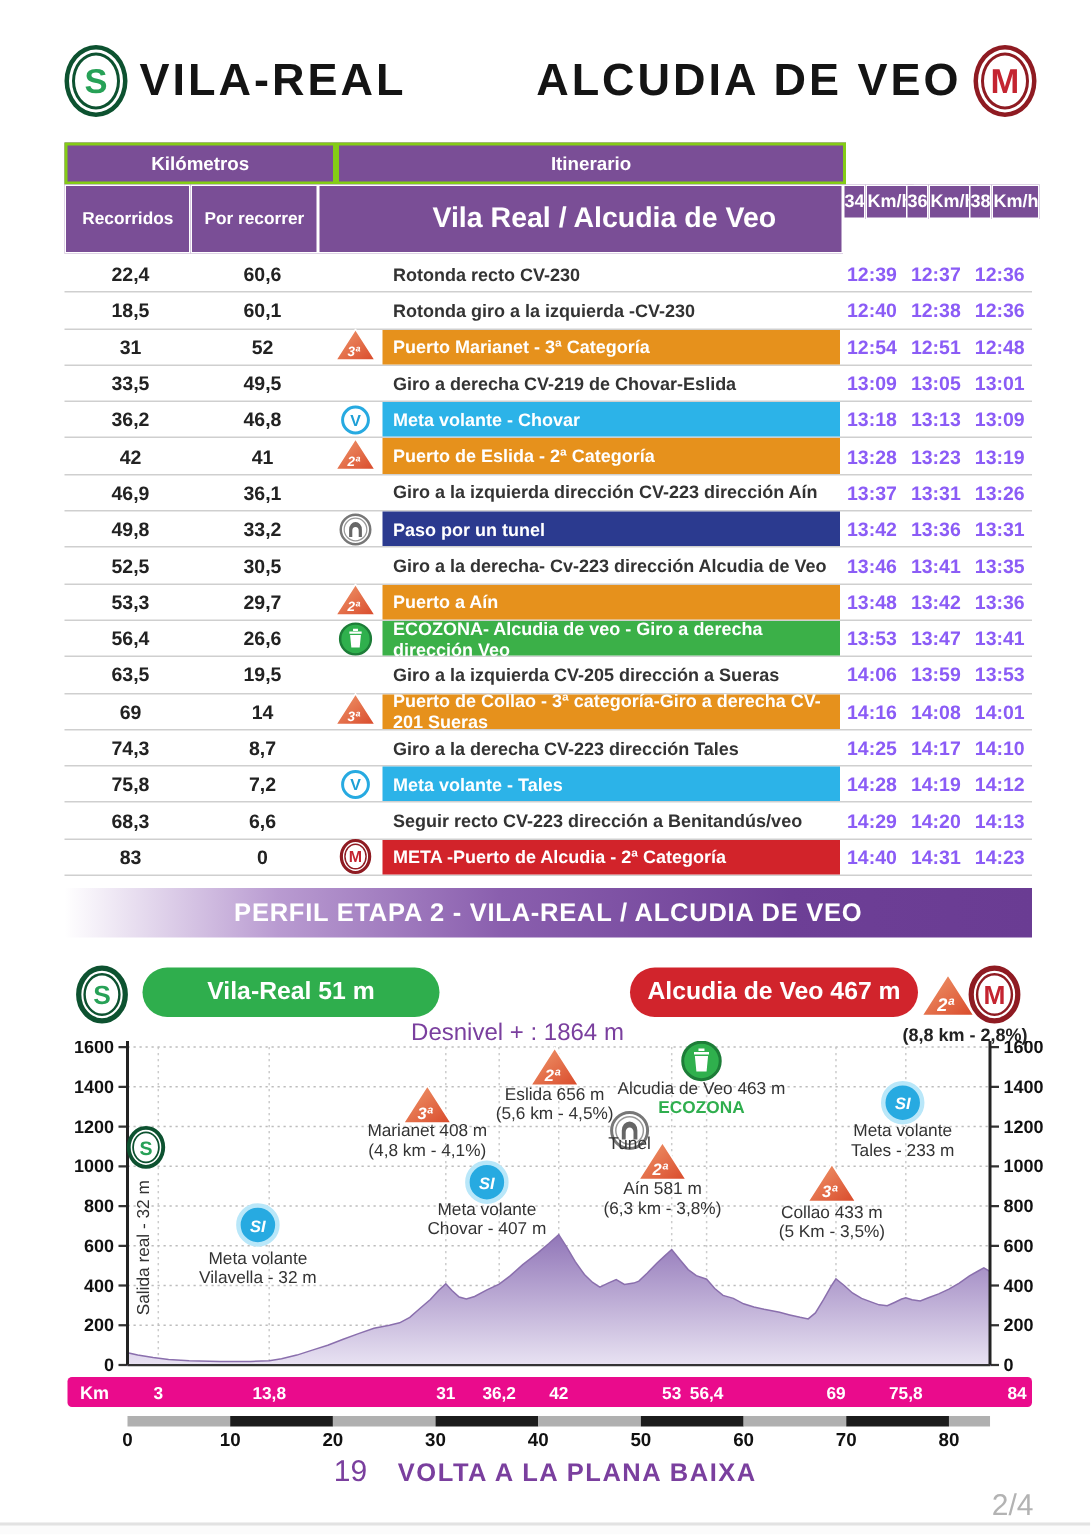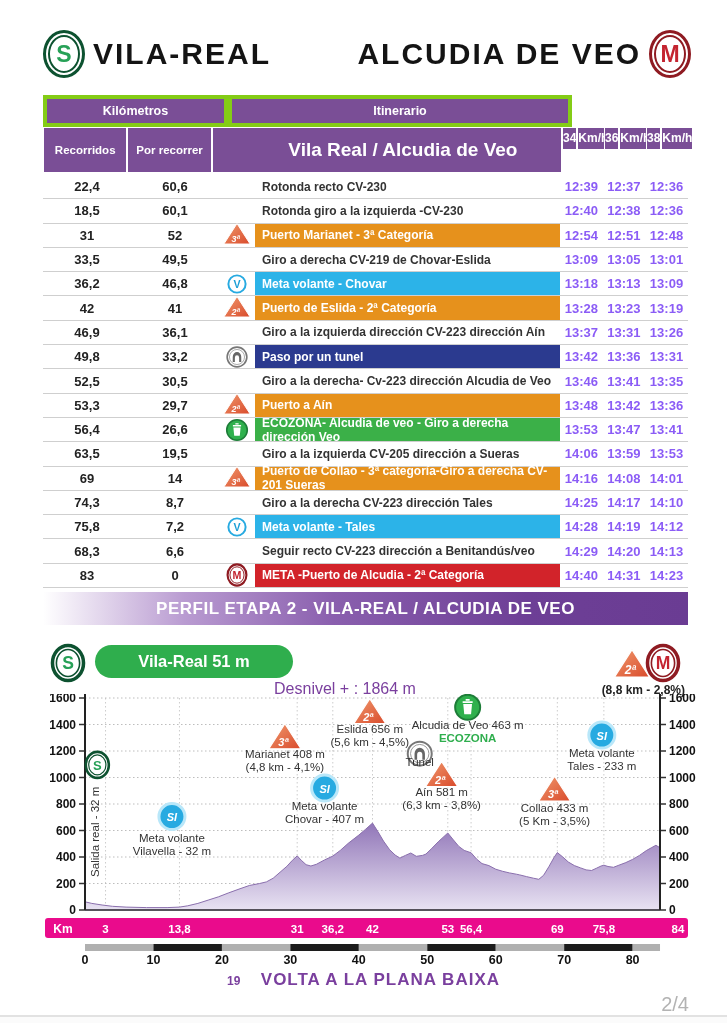--- a/index.html
+++ b/index.html
@@ -18,21 +18,21 @@
   .badge-green::after{border:2px solid #0d5230;}
   .badge-green span{color:#27a157;font-weight:bold;font-size:23px;}
   .badge-red{border:3px solid #8f1b22;}
   .badge-red::after{border:2px solid #8f1b22;}
   .badge-red span{color:#c42430;font-weight:bold;font-size:23px;}
 
   
   .rtable{position:absolute;top:95px;left:43px;width:645px;}
   .thead{color:#fff;font-weight:bold;}
   .thr1{display:flex;}
-  .thr1 .cell{background:#7a4e96;border:4px solid #84cc16;height:24px;line-height:24px;
+  .thr1 .cell{background:#7a4e96;border:2px solid #84cc16;height:24px;line-height:24px;
               text-align:center;font-size:12.5px;}
   .w-kil{width:177px;} .w-itin{width:336px;} .w-hor{width:126px;}
   .thr2{display:flex;}
   .thr2 .cell{background:#7a4e96;border:1px solid #fff;text-align:center;}
   .c-rec,.c-por{width:87px;height:44px;font-size:11.5px;display:flex;align-items:center;justify-content:center;}
   .c-route{width:334px;height:44px;font-size:19px;display:flex;align-items:center;justify-content:center;padding-left:32px;}
   .spd-col{display:flex;flex-direction:row;width:42px;}
   .spd-col .cell{height:21px;line-height:21px;font-size:12px;}
   .tbody{border-top:2px solid #fff;}
   .trow{display:flex;align-items:center;height:24.3px;border-bottom:1.4px solid #cfcfcf;
@@ -62,21 +62,21 @@
   .pill-green{left:95px;top:5px;width:198px;background:#2fae4d;}
   .pill-red{left:420px;top:5px;width:192px;background:#d1242c;}
   .desnivel{position:absolute;left:205px;top:40px;width:280px;text-align:center;
             color:#7a3f9e;font-weight:normal;font-size:16px;}
   .climbnote{position:absolute;right:42px;top:43px;font-size:12px;font-weight:bold;color:#222;}
 
   .chart-wrap{position:absolute;top:694px;left:0;width:727px;height:290px;}
 
   
   .race-foot{position:absolute;top:970px;left:0;width:727px;text-align:center;color:#7a3f9e;}
-  .race-foot .num{font-size:12px;font-weight:bold;margin-right:16px;margin-top:16px;}
+  .race-foot .num{font-size:20px;font-weight:normal;margin-right:16px;margin-top:16px;}
   .race-foot .name{font-size:17px;font-weight:bold;letter-spacing:1px;}
   .pagefoot{position:absolute;top:993px;right:38px;font-size:20px;color:#b3b3b3;}
   .bottom-edge{position:absolute;top:1015px;left:0;width:727px;height:8px;
                background:#fbfbfb;border-top:2px solid #e2e2e2;}
 </style>
 </head>
 <body>
 
 <div class="page">
 
@@ -416,20 +416,21 @@
   <div class="profile-head">
     <div class="pslot" id="slot-start" style="left:50px;top:2px;"><svg width="36" height="42" viewBox="-18 -21 36 42">
           <g transform="translate(0,0) scale(1.35)">
             <ellipse rx="11.5" ry="13" fill="#fff" stroke="#0d5230" stroke-width="2.6"></ellipse>
             <ellipse rx="8.6" ry="10" fill="none" stroke="#0d5230" stroke-width="1.2"></ellipse>
             <text y="4.8" text-anchor="middle" font-size="13" font-weight="bold" fill="#27a157">S</text>
           </g>
         </svg></div>
     <div class="pill pill-green">Vila-Real 51 m</div>
     <div class="desnivel">Desnivel + : 1864 m</div>
+    <div class="pill pill-red">Alcudia de Veo 467 m</div>
     <div class="pslot" id="slot-climb" style="left:613px;top:6px;"><svg width="38" height="34" viewBox="-19 -18 38 34">
           <defs>
             <linearGradient id="gTri" x1="0" y1="0" x2="1" y2="1">
               <stop offset="0" stop-color="#f09a6e"></stop>
               <stop offset="1" stop-color="#d94a2b"></stop>
             </linearGradient>
           </defs>
           <g transform="translate(0,1) scale(1.1)">
             <polygon points="-16,11 16,11 0,-14" fill="url(#gTri)" stroke="#ffffff" stroke-width="1.2"></polygon>
             <text x="-1.5" y="8" text-anchor="middle" font-size="11" font-style="italic" font-weight="bold" fill="#fff">2ª</text>

